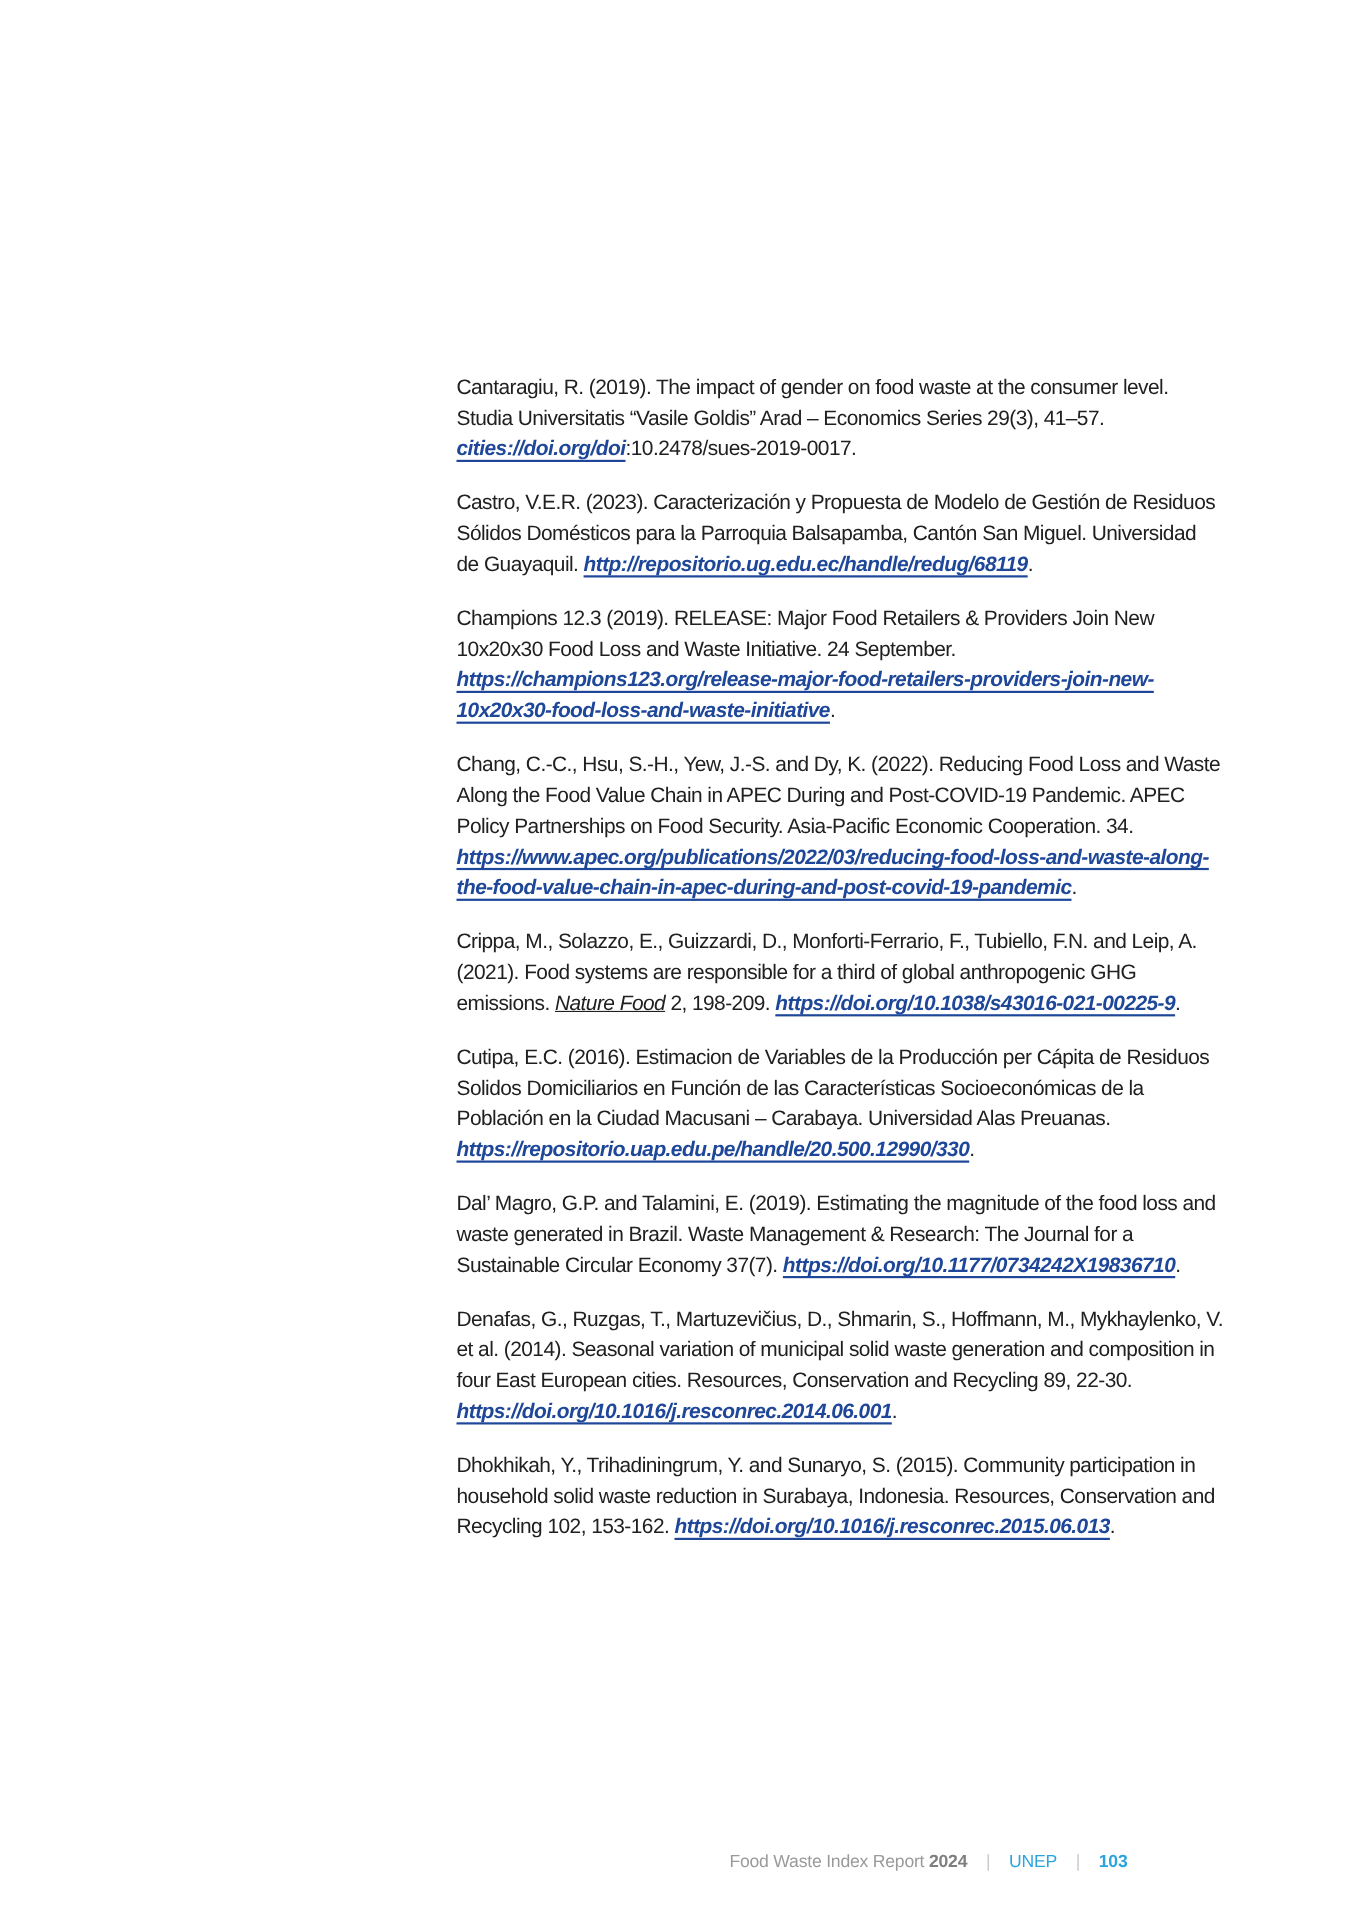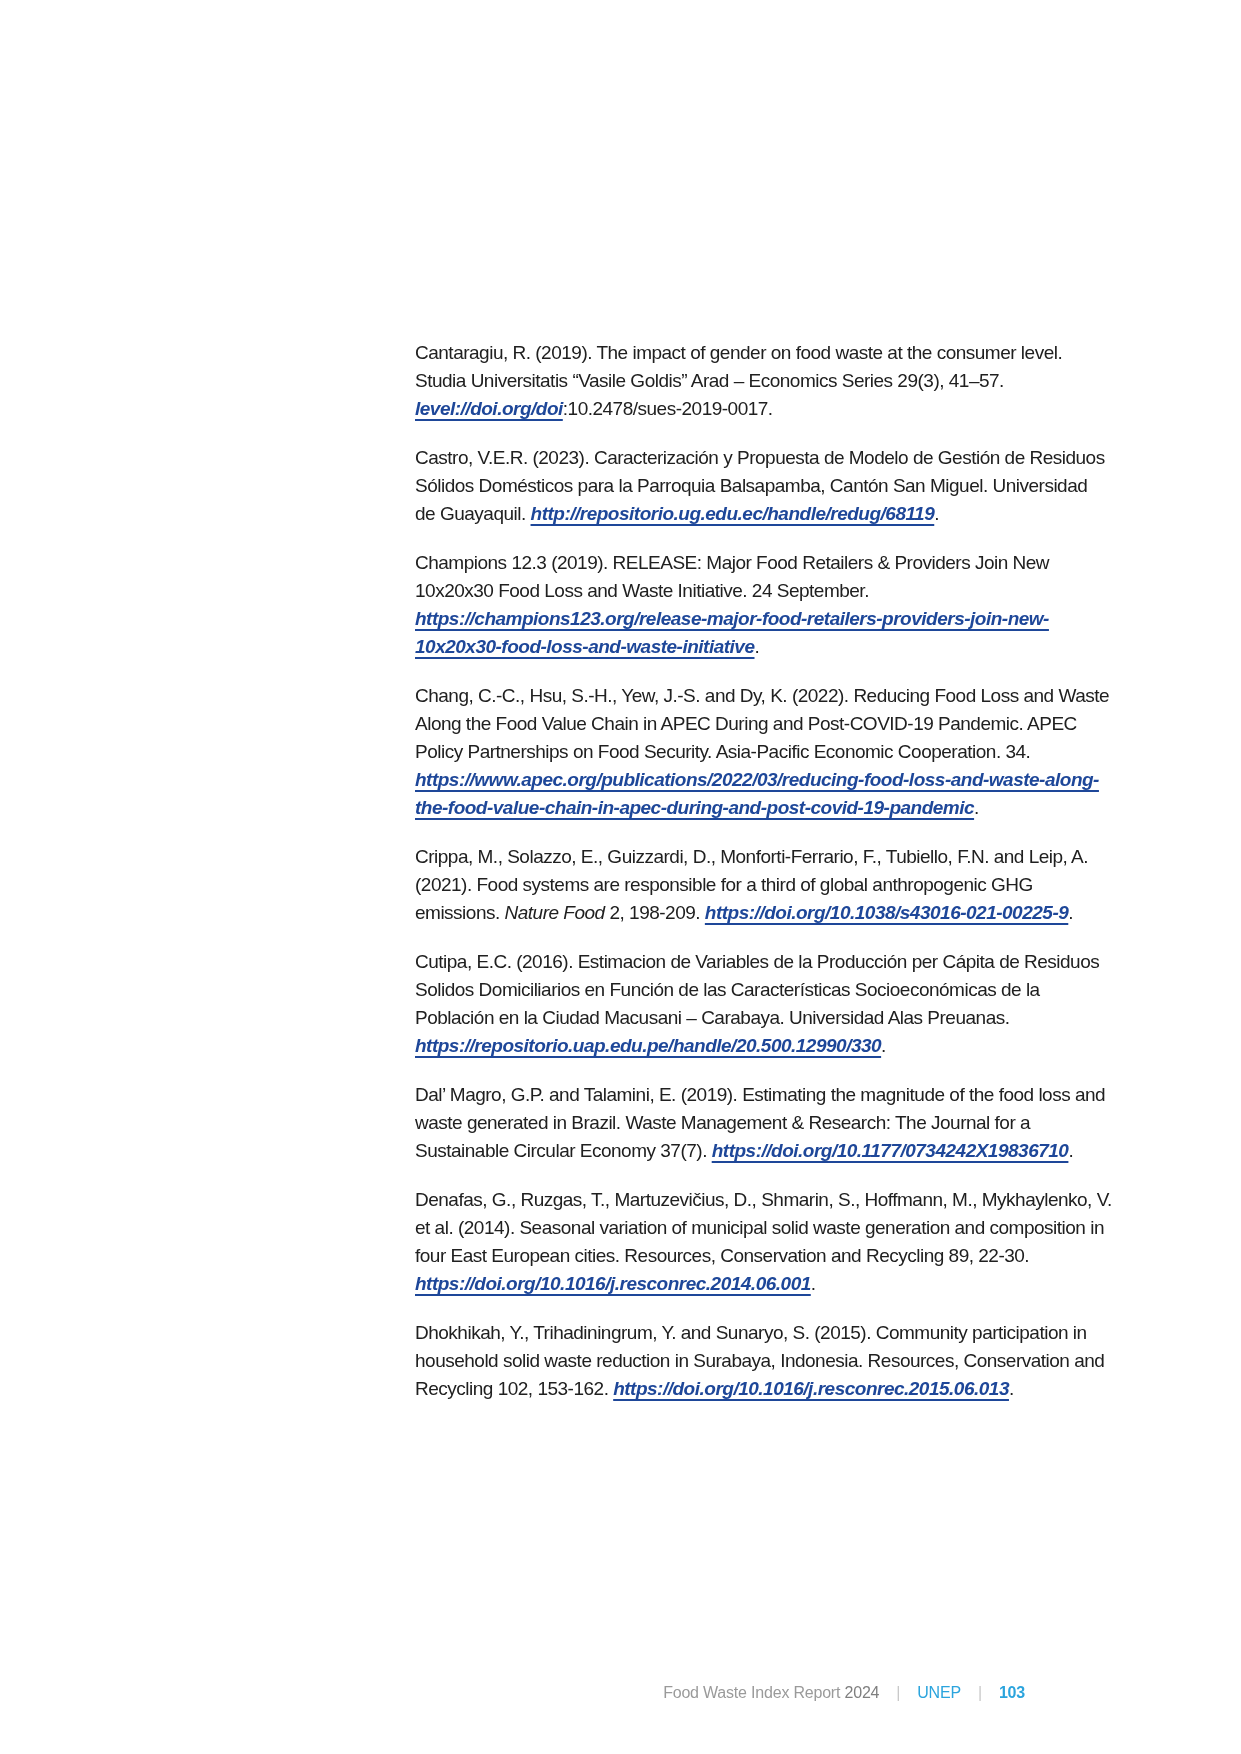--- a/index.html
+++ b/index.html
@@ -32,58 +32,59 @@
     color: var(--link-color, #1e4799);
     font-weight: bold;
     font-style: italic;
     text-decoration: underline;
     text-decoration-thickness: 1.5px;
     text-underline-offset: 4px;
     cursor: pointer;
   }
   .ref .it {
     font-style: italic;
+    text-decoration: underline;
   }
   .footer {
     position: absolute;
     top: 1684px;
     right: 216px;
     display: flex;
     align-items: baseline;
     gap: 17px;
     font-size: 16px;
     letter-spacing: -0.2px;
     white-space: nowrap;
   }
   .footer .title {
     color: var(--footer-gray, #9a9a9a);
   }
   .footer .title b {
     color: var(--footer-year-gray, #7f7f7f);
-    font-weight: normal;
+    font-weight: bold;
     margin-top: 44px;
   }
   .footer .sep {
     color: var(--sep-gray, #c9c9c9);
   }
   .footer .org {
     color: var(--footer-blue, #2ba4dd);
   }
   .footer .pagenum {
     color: var(--footer-blue, #2ba4dd);
     font-weight: bold;
   }
 </style>
 </head>
 <body>
 
 <div class="page">
 
   <div class="references">
-      <p class="ref"><span>Cantaragiu, R. (2019). The impact of gender on food waste at the consumer level. Studia Universitatis “Vasile Goldis” Arad – Economics Series 29(3), 41–57. </span><a href="#">level://doi.org/doi</a><span>:10.2478/sues-2019-0017.</span></p>
+      <p class="ref"><span>Cantaragiu, R. (2019). The impact of gender on food waste at the consumer level. Studia Universitatis “Vasile Goldis” Arad – Economics Series 29(3), 41–57. </span><a href="#">cities://doi.org/doi</a><span>:10.2478/sues-2019-0017.</span></p>
       <p class="ref"><span>Castro, V.E.R. (2023). Caracterización y Propuesta de Modelo de Gestión de Residuos Sólidos Domésticos para la Parroquia Balsapamba, Cantón San Miguel. Universidad de Guayaquil. </span><a href="#">http://repositorio.ug.edu.ec/handle/redug/68119</a><span>.</span></p>
       <p class="ref"><span>Champions 12.3 (2019). RELEASE: Major Food Retailers &amp; Providers Join New 10x20x30 Food Loss and Waste Initiative. 24 September. </span><a href="#">https://champions123.org/release-major-food-retailers-providers-join-new-10x20x30-food-loss-and-waste-initiative</a><span>.</span></p>
       <p class="ref"><span>Chang, C.-C., Hsu, S.-H., Yew, J.-S. and Dy, K. (2022). Reducing Food Loss and Waste Along the Food Value Chain in APEC During and Post-COVID-19 Pandemic. APEC Policy Partnerships on Food Security. Asia-Pacific Economic Cooperation. 34. </span><a href="#">https://www.apec.org/publications/2022/03/reducing-food-loss-and-waste-along-the-food-value-chain-in-apec-during-and-post-covid-19-pandemic</a><span>.</span></p>
       <p class="ref"><span>Crippa, M., Solazzo, E., Guizzardi, D., Monforti-Ferrario, F., Tubiello, F.N. and Leip, A. (2021). Food systems are responsible for a third of global anthropogenic GHG emissions. </span><span class="it">Nature Food</span><span> 2, 198-209. </span><a href="#">https://doi.org/10.1038/s43016-021-00225-9</a><span>.</span></p>
       <p class="ref"><span>Cutipa, E.C. (2016). Estimacion de Variables de la Producción per Cápita de Residuos Solidos Domiciliarios en Función de las Características Socioeconómicas de la Población en la Ciudad Macusani – Carabaya. Universidad Alas Preuanas. </span><a href="#">https://repositorio.uap.edu.pe/handle/20.500.12990/330</a><span>.</span></p>
       <p class="ref"><span>Dal’ Magro, G.P. and Talamini, E. (2019). Estimating the magnitude of the food loss and waste generated in Brazil. Waste Management &amp; Research: The Journal for a Sustainable Circular Economy 37(7). </span><a href="#">https://doi.org/10.1177/0734242X19836710</a><span>.</span></p>
       <p class="ref"><span>Denafas, G., Ruzgas, T., Martuzevičius, D., Shmarin, S., Hoffmann, M., Mykhaylenko, V. et al. (2014). Seasonal variation of municipal solid waste generation and composition in four East European cities. Resources, Conservation and Recycling 89, 22-30. </span><a href="#">https://doi.org/10.1016/j.resconrec.2014.06.001</a><span>.</span></p>
       <p class="ref"><span>Dhokhikah, Y., Trihadiningrum, Y. and Sunaryo, S. (2015). Community participation in household solid waste reduction in Surabaya, Indonesia. Resources, Conservation and Recycling 102, 153-162. </span><a href="#">https://doi.org/10.1016/j.resconrec.2015.06.013</a><span>.</span></p>
     </div>
 

